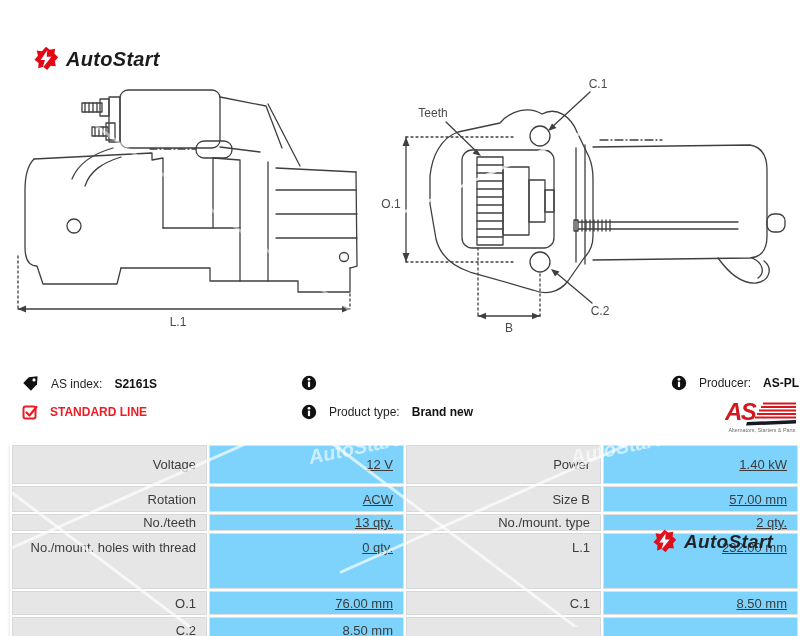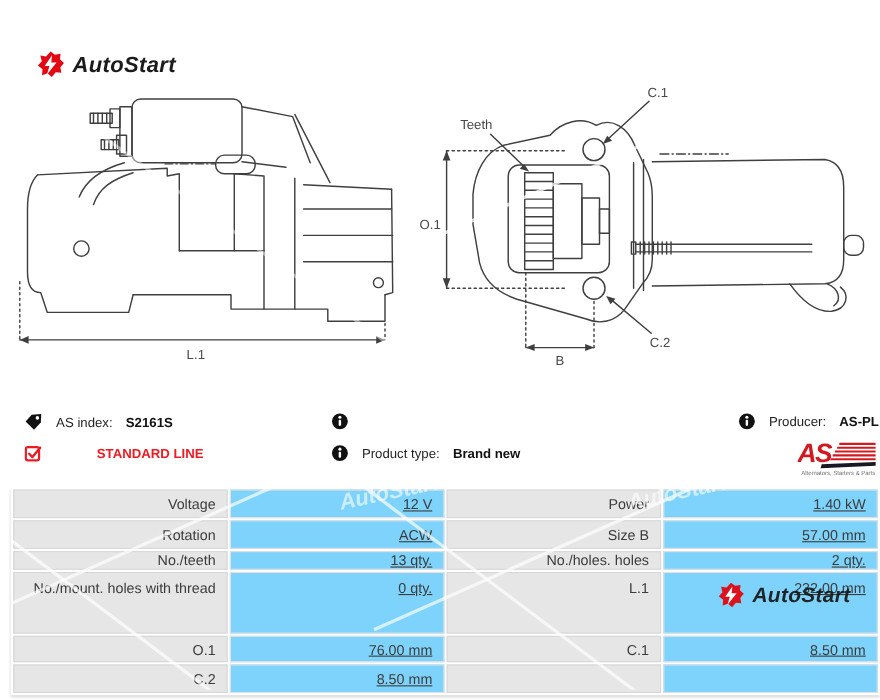--- a/index.html
+++ b/index.html
@@ -18,21 +18,21 @@
   #drawing-svg{position:absolute;left:0;top:0;}
   #drawing-svg path,#drawing-svg rect,#drawing-svg circle,#drawing-svg line,#drawing-svg polyline{
     vector-effect:non-scaling-stroke;
   }
   .dim-label{font-size:12px;fill:#4a4a4a;font-family:"Liberation Sans",sans-serif;}
   
   .streak{position:absolute;height:3px;background:rgba(255,255,255,.75);pointer-events:none;transform-origin:left center;}
   
   .info-item{position:absolute;display:flex;align-items:center;gap:12px;font-size:12px;color:#1f1f1f;white-space:nowrap;}
   .info-item .b{font-weight:bold;color:#111;}
-  .red-line{color:#ed1b24;font-weight:bold;margin-left:38px;}
+  .red-line{color:#ed1b24;font-weight:bold;}
   
   #spec-table{
     position:absolute;left:10px;top:443px;width:780px;
     border-collapse:separate;border-spacing:2px;table-layout:fixed;
     font-size:13px;color:#3c3c3c;
     box-shadow:0 2px 3px rgba(0,0,0,.18);
     background:#fff;
   }
   #spec-table td{
     padding:0 10px 0 6px;text-align:right;vertical-align:middle;
@@ -225,36 +225,36 @@
 </svg>
 
 <table id="spec-table">
   <colgroup>
       <col style="width:195px">
       <col style="width:195px">
       <col style="width:195px">
       <col style="width:195px">
     </colgroup>
   <tbody>
-    <tr style="height:26px">
+    <tr style="height:39px">
       <td class="lbl">Voltage</td>
       <td class="val">12 V</td>
       <td class="lbl">Power</td>
       <td class="val">1.40 kW</td>
     </tr>
     <tr style="height:26px">
       <td class="lbl">Rotation</td>
       <td class="val">ACW</td>
       <td class="lbl">Size B</td>
       <td class="val">57.00 mm</td>
     </tr>
     <tr style="height:14px">
       <td class="lbl">No./teeth</td>
       <td class="val">13 qty.</td>
-      <td class="lbl">No./holes. holes</td>
+      <td class="lbl">No./mount. type</td>
       <td class="val">2 qty.</td>
     </tr>
     <tr style="height:56px" class="tall">
       <td class="lbl">No./mount. holes with thread</td>
       <td class="val">0 qty.</td>
       <td class="lbl">L.1</td>
       <td class="val">232.00 mm</td>
     </tr>
     <tr style="height:24px">
       <td class="lbl">O.1</td>

